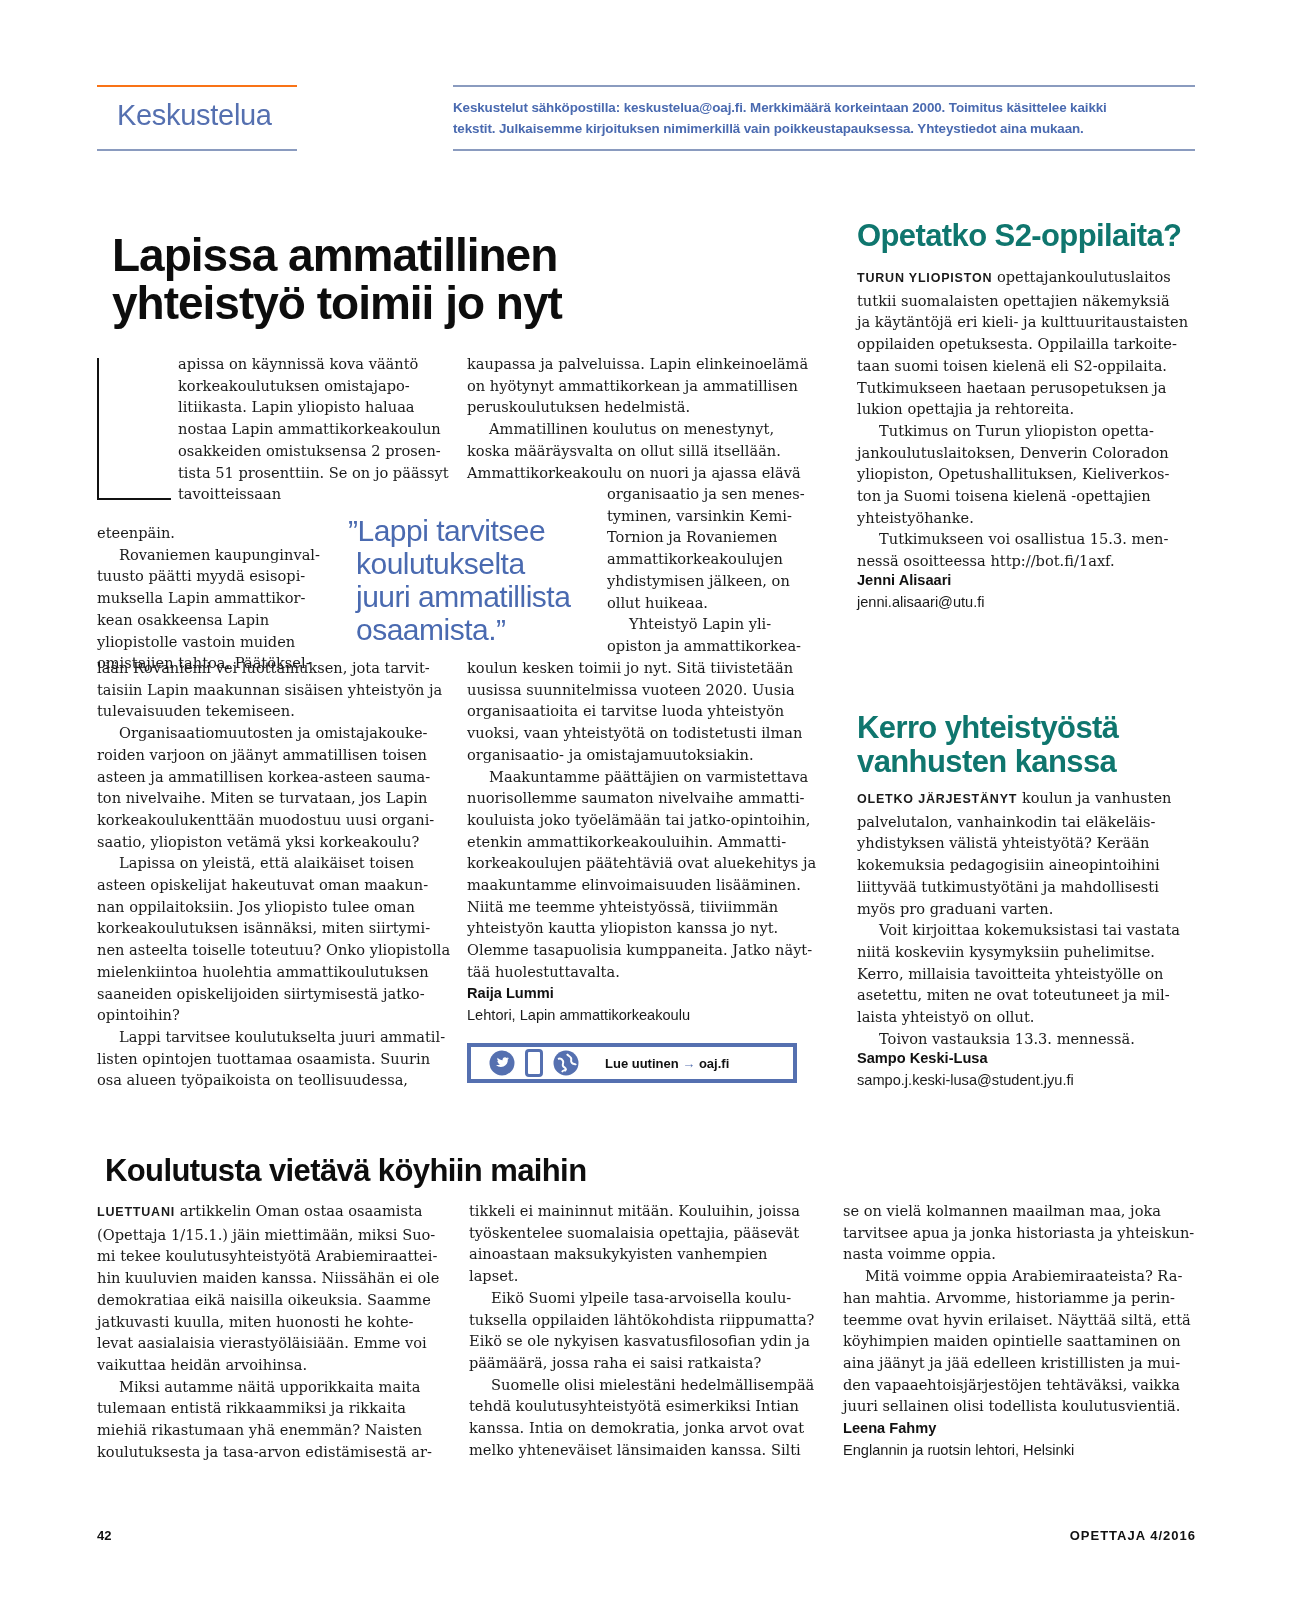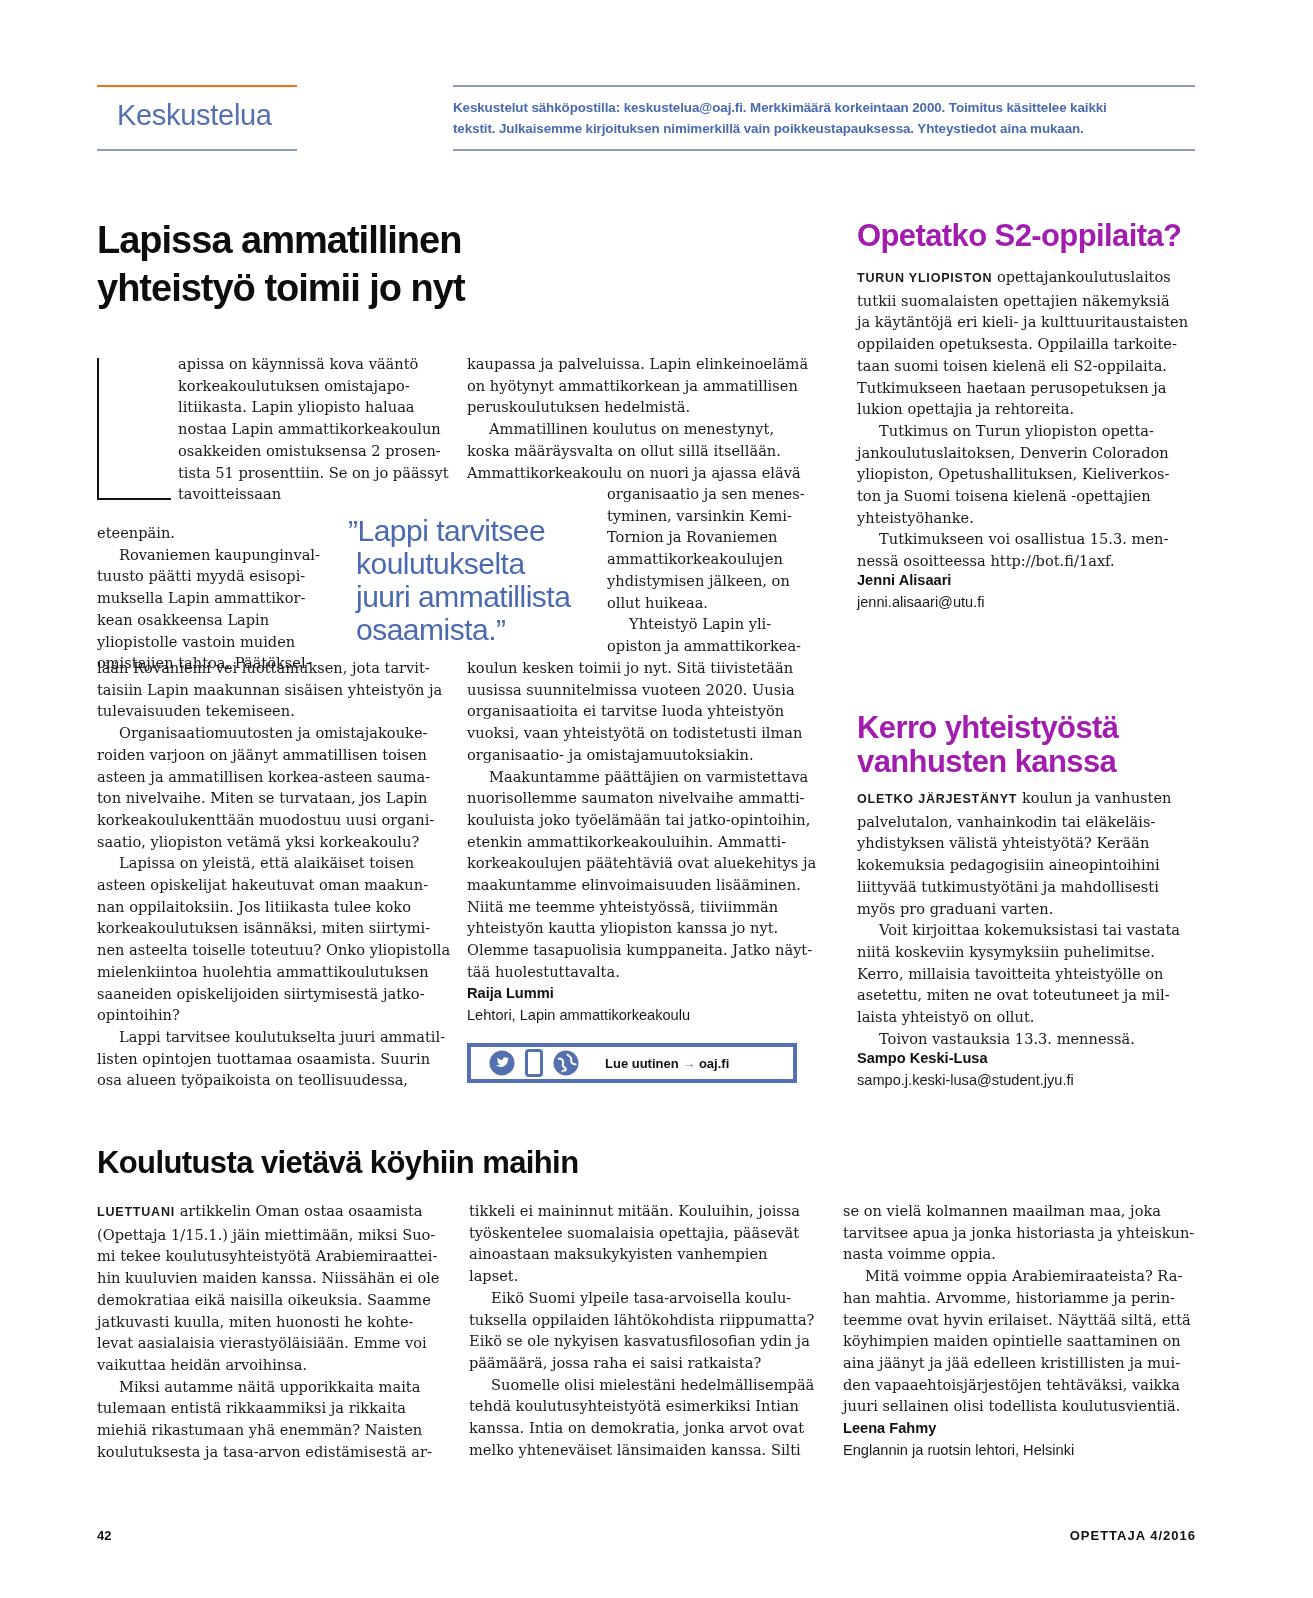--- a/index.html
+++ b/index.html
@@ -5,39 +5,39 @@
   html, body { margin:0; padding:0; background:#ffffff; }
   body { width:1313px; height:1598px; position:relative; overflow:hidden; color:#1a1a1a; }
 
   
   .rubric { position:absolute; left:97px; top:85px; width:200px; height:62px; border-top:2px solid #f97316; border-bottom:2px solid #8a9bbf; }
   .rubric span { position:absolute; left:20px; top:12px; font-family:"Liberation Sans",sans-serif; font-size:29px; color:#5570b0; letter-spacing:-0.3px; }
   .infobar { position:absolute; left:453px; top:85px; width:742px; height:62px; border-top:2px solid #8a9bbf; border-bottom:2px solid #8a9bbf; }
   .infobar p { margin:10px 0 0 0; font-family:"Liberation Sans",sans-serif; font-size:13.4px; line-height:21px; color:#4a6ab0; font-weight:bold; letter-spacing:-0.1px; }
 
   
-  .headline { position:absolute; left:97px; top:216px; font-family:"Liberation Sans",sans-serif; font-weight:bold; font-size:38px; line-height:48px; letter-spacing:-1px; margin:0; color:#0d0d0d; }
+  .headline { position:absolute; left:97px; top:216px; font-family:"Liberation Sans",sans-serif; font-weight:bold; font-size:46px; line-height:48px; letter-spacing:-1px; margin:15px; color:#0d0d0d; }
   .body { font-family:"DejaVu Serif","Liberation Serif",serif; font-size:14.6px; line-height:21.7px; color:#1a1a1a; }
   .col { position:absolute; }
   .ind { text-indent:22px; }
   .line { display:block; white-space:nowrap; }
   .dropcap { position:absolute; left:97px; top:358px; width:72px; height:140px; border-left:2px solid #111; border-bottom:2px solid #111; }
   .pullquote { position:absolute; left:348px; top:505px; font-family:"Liberation Sans",sans-serif; font-size:30px; line-height:33px; color:#4a6ab0; letter-spacing:-0.5px; }
   .sig-name { font-family:"Liberation Sans",sans-serif; font-weight:bold; font-size:14.6px; line-height:21.7px; color:#111; }
   .sig-role { font-family:"Liberation Sans",sans-serif; font-size:14.6px; line-height:21.7px; color:#1a1a1a; }
   .smallcaps { font-family:"Liberation Sans",sans-serif; font-weight:bold; font-size:12.5px; letter-spacing:0.8px; }
 
   .share-box { position:absolute; left:467px; top:1043px; width:330px; height:40px; border:4px solid #5570b0; box-sizing:border-box; display:flex; align-items:center; }
   .share-box .ic { width:26px; height:26px; margin-left:6px; display:inline-flex; align-items:center; justify-content:center; }
   .share-box .ic:first-child { margin-left:18px; }
   .share-label { margin-left:26px; font-family:"Liberation Sans",sans-serif; font-weight:bold; font-size:13px; color:#111; }
   .share-label .arrow { color:#5570b0; }
 
-  .side-h { position:absolute; font-family:"Liberation Sans",sans-serif; font-weight:bold; font-size:31px; line-height:34px; letter-spacing:-0.6px; margin:0; color:#a21caf; }
-  .bottom-h { position:absolute; left:97px; top:1145px; font-family:"Liberation Sans",sans-serif; font-weight:bold; font-size:31px; line-height:36px; letter-spacing:-0.6px; margin:0; color:#0d0d0d; }
+  .side-h { position:absolute; font-family:"Liberation Sans",sans-serif; font-weight:bold; font-size:31px; line-height:34px; letter-spacing:-0.6px; margin:0; color:#0f766e; }
+  .bottom-h { position:absolute; left:97px; top:1145px; font-family:"Liberation Sans",sans-serif; font-weight:bold; font-size:31px; line-height:36px; letter-spacing:-0.6px; margin:8px; color:#0d0d0d; }
 
   .footer-left { position:absolute; left:97px; top:1528px; font-family:"Liberation Sans",sans-serif; font-weight:bold; font-size:13px; color:#111; }
   .footer-right { position:absolute; right:117px; top:1528px; font-family:"Liberation Sans",sans-serif; font-weight:bold; font-size:13px; letter-spacing:1px; color:#111; }
 </style>
 </head>
 <body>
 
 <div class="rubric">
   <span>Keskustelua</span>
 </div>
@@ -78,21 +78,21 @@
     <span class="line">taisiin Lapin maakunnan sisäisen yhteistyön ja</span>
     <span class="line">tulevaisuuden tekemiseen.</span>
     <span class="line ind">Organisaatiomuutosten ja omistajakouke-</span>
     <span class="line">roiden varjoon on jäänyt ammatillisen toisen</span>
     <span class="line">asteen ja ammatillisen korkea-asteen sauma-</span>
     <span class="line">ton nivelvaihe. Miten se turvataan, jos Lapin</span>
     <span class="line">korkeakoulukenttään muodostuu uusi organi-</span>
     <span class="line">saatio, yliopiston vetämä yksi korkeakoulu?</span>
     <span class="line ind">Lapissa on yleistä, että alaikäiset toisen</span>
     <span class="line">asteen opiskelijat hakeutuvat oman maakun-</span>
-    <span class="line">nan oppilaitoksiin. Jos litiikasta tulee koko</span>
+    <span class="line">nan oppilaitoksiin. Jos yliopisto tulee oman</span>
     <span class="line">korkeakoulutuksen isännäksi, miten siirtymi-</span>
     <span class="line">nen asteelta toiselle toteutuu? Onko yliopistolla</span>
     <span class="line">mielenkiintoa huolehtia ammattikoulutuksen</span>
     <span class="line">saaneiden opiskelijoiden siirtymisestä jatko-</span>
     <span class="line">opintoihin?</span>
     <span class="line ind">Lappi tarvitsee koulutukselta juuri ammatil-</span>
     <span class="line">listen opintojen tuottamaa osaamista. Suurin</span>
     <span class="line">osa alueen työpaikoista on teollisuudessa,</span>
   </div>
 

